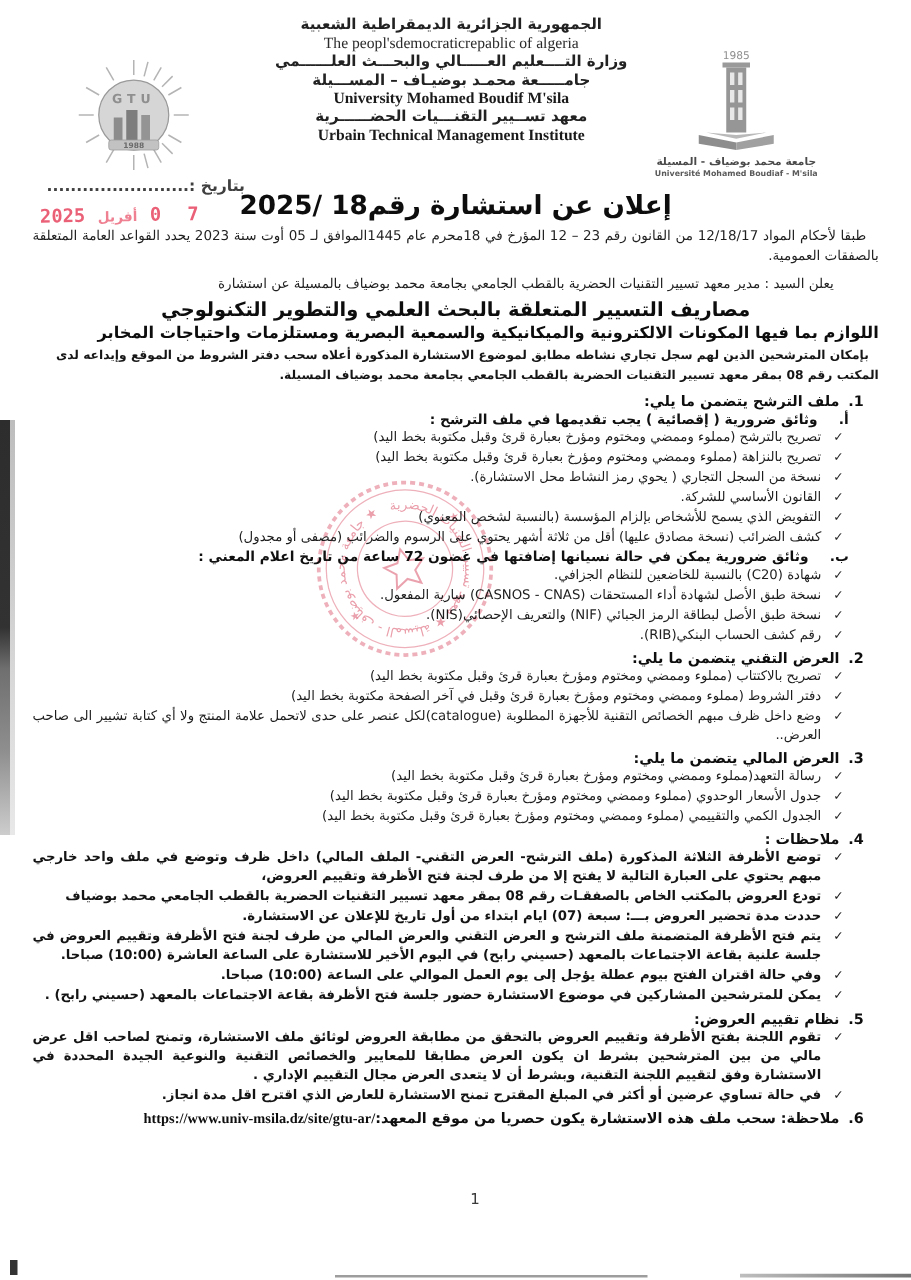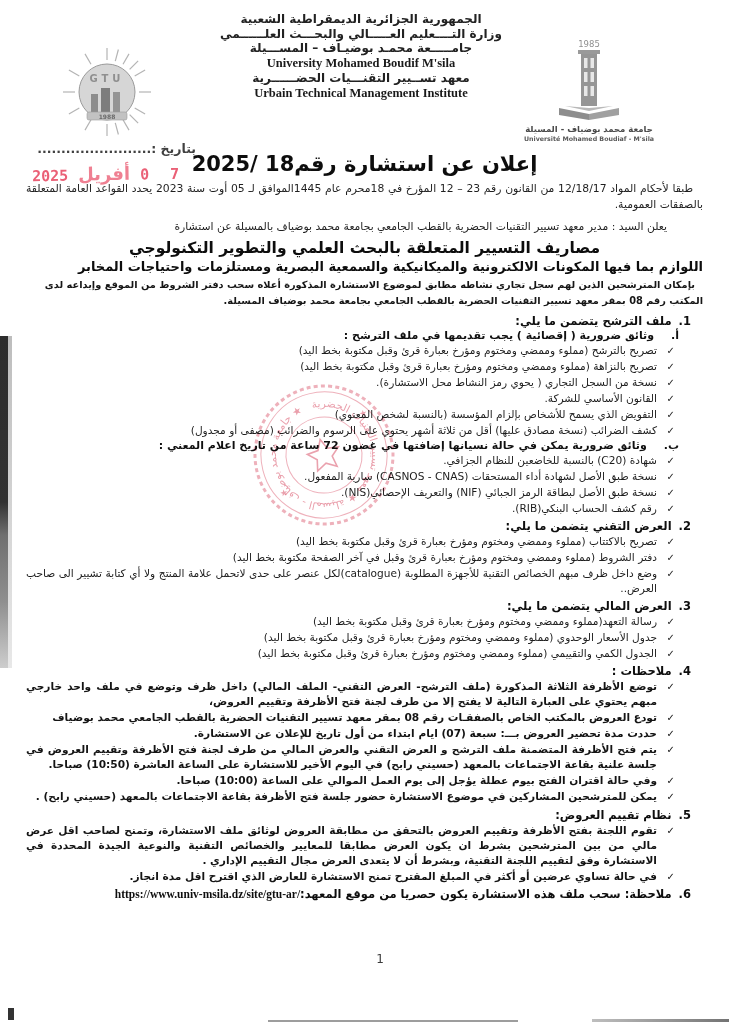--- a/index.html
+++ b/index.html
@@ -15,21 +15,21 @@
   .logo-left{position:absolute;left:54px;top:46px;}
   .logo-right{position:absolute;left:520px;top:36px;}
 
   
   .date-label{position:absolute;top:141px;left:26px;width:170px;direction:rtl;text-align:right;
               font-weight:bold;font-size:12.5px;color:#404040;}
   .red-stamp{position:absolute;top:163px;left:32px;display:flex;align-items:baseline;gap:10px;
              color:#e9536b;transform:rotate(-1deg);opacity:.92;}
   .red-stamp .yr,.red-stamp .dy{font-family:"DejaVu Sans Mono",monospace;font-weight:bold;font-size:15px;}
   .red-stamp .dy{letter-spacing:6px;}
-  .red-stamp .mo{font-size:18px;opacity:.8;font-weight:bold;}
+  .red-stamp .mo{font-size:11px;opacity:.8;font-weight:bold;}
 
   
   .doc-body{position:absolute;top:152px;right:26px;left:26px;direction:rtl;}
   .doc-title{text-align:center;font-size:21px;font-weight:bold;color:#0d0d0d;margin:0 0 5px 0;}
   .legal{font-size:10.8px;line-height:1.5;text-align:justify;text-align-last:right;text-indent:10px;color:#1f1f1f;}
   .announcer{font-size:10.8px;margin-top:7px;text-indent:36px;color:#1f1f1f;}
   .subject1{text-align:center;font-weight:bold;font-size:15.5px;margin-top:6px;color:#0d0d0d;}
   .subject2{text-align:right;font-weight:bold;font-size:13px;margin-top:2px;color:#0d0d0d;}
   .eligibility{font-weight:bold;font-size:9.8px;line-height:1.55;margin-top:3px;
                text-indent:8px;color:#161616;}
@@ -108,20 +108,21 @@
       <path d="M39 72 L69 78 L69 84 L39 79 Z" fill="#8d8d8d"></path>
       <path d="M99 72 L69 78 L69 84 L99 79 Z" fill="#a0a0a0"></path>
       <path d="M45 70 L69 75 L93 70 L69 72 Z" fill="#b9b9b9"></path>
       <text x="69" y="96" text-anchor="middle" font-size="8.5" font-weight="bold" fill="#4a4a4a" direction="rtl">جامعة محمد بوضياف - المسيلة</text>
       <text x="69" y="105" text-anchor="middle" font-size="6.3" font-weight="bold" fill="#5a5a5a">Université Mohamed Boudiaf - M'sila</text>
     </svg>
   </div>
 
   <div class="header-text">
     <div class="h-ar">الجمهورية الجزائرية الديمقراطية الشعبية</div>
+    <div class="h-en">The peopl'sdemocraticrepablic of algeria</div>
     <div class="h-ar">وزارة التــــعليم العـــــالي والبحـــث العلــــــمي</div>
     <div class="h-ar">جامـــــعة محمـد بوضيـاف – المســـيلة</div>
     <div class="h-en b">University Mohamed Boudif M'sila</div>
     <div class="h-ar">معهد تســيير التقنـــيات الحضــــــرية</div>
     <div class="h-en b">Urbain Technical Management Institute</div>
   </div>
 
   <div class="date-label">بتاريخ :........................</div>
   <div class="red-stamp" dir="ltr">
     <span class="yr">2025</span>
@@ -162,21 +163,21 @@
           <div class="sec-heading"><span class="sec-num">3.</span><span>العرض المالي يتضمن ما يلي:</span></div>
           <div class="check-item"><span class="check">✓</span><span>رسالة التعهد(مملوء وممضي ومختوم ومؤرخ بعبارة قرئ وقبل مكتوبة بخط اليد)</span></div>
           <div class="check-item"><span class="check">✓</span><span>جدول الأسعار الوحدوي (مملوء وممضي ومختوم ومؤرخ بعبارة قرئ وقبل مكتوبة بخط اليد)</span></div>
           <div class="check-item"><span class="check">✓</span><span>الجدول الكمي والتقييمي (مملوء وممضي ومختوم ومؤرخ بعبارة قرئ وقبل مكتوبة بخط اليد)</span></div>
         </div>
         <div class="section">
           <div class="sec-heading"><span class="sec-num">4.</span><span>ملاحظات :</span></div>
           <div class="check-item bold"><span class="check">✓</span><span>توضع الأظرفة الثلاثة المذكورة (ملف الترشح- العرض التقني- الملف المالي) داخل ظرف وتوضع في ملف واحد خارجي مبهم يحتوي على العبارة التالية لا يفتح إلا من طرف لجنة فتح الأظرفة وتقييم العروض،</span></div>
           <div class="check-item bold"><span class="check">✓</span><span>تودع العروض بالمكتب الخاص بالصفقـات رقم 08 بمقر معهد تسيير التقنيات الحضرية بالقطب الجامعي محمد بوضياف</span></div>
           <div class="check-item bold"><span class="check">✓</span><span>حددت مدة تحضير العروض بـــ: سبعة (07) ايام ابتداء من أول تاريخ للإعلان عن الاستشارة.</span></div>
-          <div class="check-item bold"><span class="check">✓</span><span>يتم فتح الأظرفة المتضمنة ملف الترشح و العرض التقني والعرض المالي من طرف لجنة فتح الأظرفة وتقييم العروض في جلسة علنية بقاعة الاجتماعات بالمعهد (حسيني رابح) في اليوم الأخير  للاستشارة على الساعة العاشرة (10:50) صباحا.</span></div>
+          <div class="check-item bold"><span class="check">✓</span><span>يتم فتح الأظرفة المتضمنة ملف الترشح و العرض التقني والعرض المالي من طرف لجنة فتح الأظرفة وتقييم العروض في جلسة علنية بقاعة الاجتماعات بالمعهد (حسيني رابح) في اليوم الأخير  للاستشارة على الساعة العاشرة (10:00) صباحا.</span></div>
           <div class="check-item bold"><span class="check">✓</span><span>وفي حالة اقتران الفتح بيوم عطلة يؤجل إلى يوم العمل الموالي على الساعة (10:00) صباحا.</span></div>
           <div class="check-item bold"><span class="check">✓</span><span>يمكن للمترشحين المشاركين في موضوع الاستشارة حضور جلسة فتح الأظرفة بقاعة الاجتماعات بالمعهد (حسيني رابح) .</span></div>
         </div>
         <div class="section">
           <div class="sec-heading"><span class="sec-num">5.</span><span>نظام تقييم العروض:</span></div>
           <div class="check-item bold"><span class="check">✓</span><span>تقوم اللجنة بفتح الأظرفة وتقييم العروض بالتحقق من مطابقة العروض لوثائق ملف الاستشارة، وتمنح لصاحب اقل عرض مالي من بين المترشحين بشرط ان يكون العرض مطابقا للمعايير والخصائص التقنية والنوعية الجيدة المحددة في الاستشارة وفق لتقييم اللجنة التقنية، وبشرط أن لا يتعدى العرض مجال التقييم الإداري .</span></div>
           <div class="check-item bold"><span class="check">✓</span><span>في حالة تساوي عرضين أو أكثر في المبلغ المقترح تمنح الاستشارة للعارض الذي اقترح اقل مدة انجاز.</span></div>
         </div>
         <div class="section">
           <div class="sec-heading"><span class="sec-num">6.</span><span>ملاحظة: سحب ملف هذه الاستشارة يكون حصريا من موقع المعهد:</span><span class="url" dir="ltr">https://www.univ-msila.dz/site/gtu-ar/</span></div>

